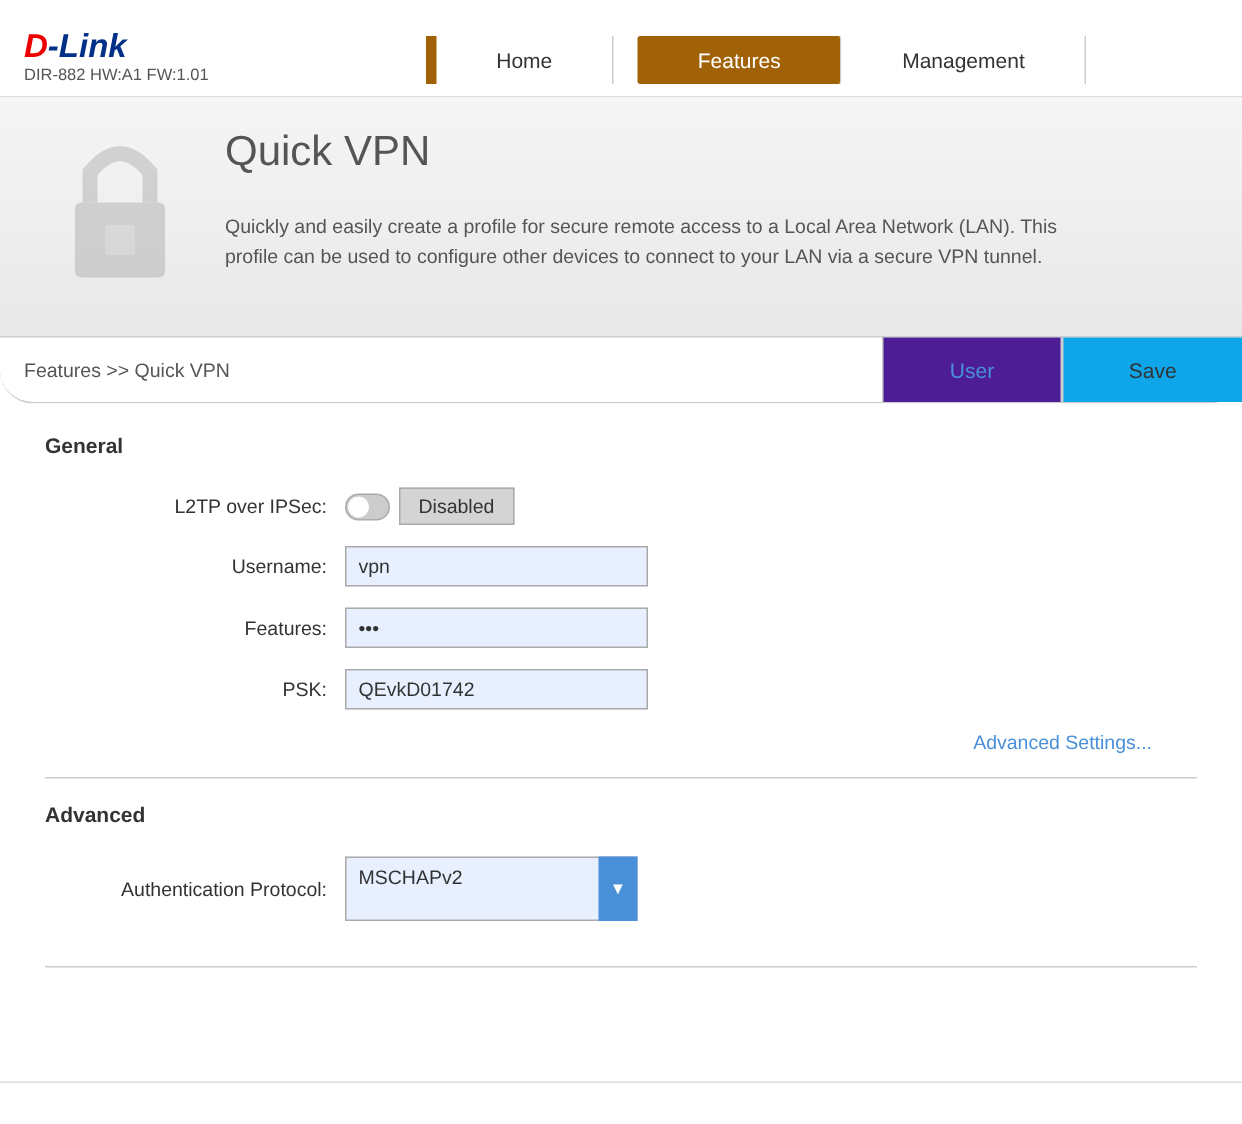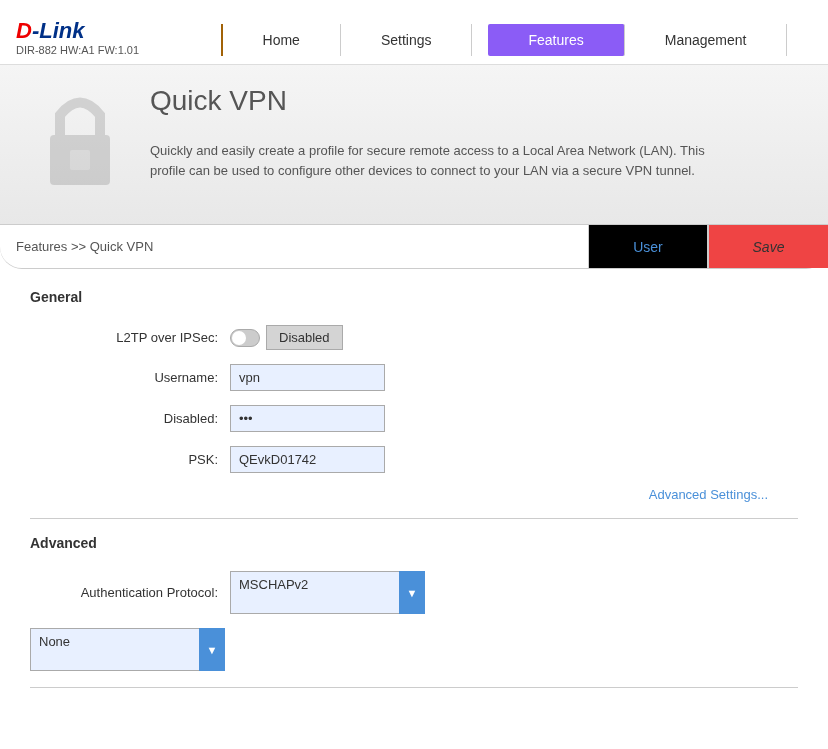--- a/index.html
+++ b/index.html
@@ -26,23 +26,23 @@
       gap: 0;
     }
     .nav-item {
       padding: 8px 40px;
       color: #333;
       text-decoration: none;
       cursor: pointer;
       font-size: 14px;
       border-right: 1px solid #ccc;
     }
-    .nav-item:first-child { border-left: 2px solid #a16207; }
+    .nav-item:first-child { border-left: 7px solid #a16207; }
     .nav-item.active {
-      background: #8b5cf6;
+      background: #a16207;
       color: #fff;
       border-radius: 2px;
       margin-left: 16px;
     }
 
     
     .hero {
       background: linear-gradient(to bottom, #f5f5f5, #e8e8e8);
       padding: 20px 20px 20px 30px;
       display: flex;
@@ -95,30 +95,29 @@
     .action-btn {
       width: 120px;
       display: flex;
       align-items: center;
       justify-content: center;
       border: none;
       cursor: pointer;
       font-size: 14px;
     }
     .action-btn.user {
-      background: #000000;
+      background: #4c1d95;
       color: #4a90d9;
       border-left: 1px solid #ccc;
       border-right: 1px solid #ccc;
     }
     .action-btn.save {
-      background: #ef4444;
+      background: #0ea5e9;
       color: #333;
       border-left: 1px solid #ccc;
-      font-style: italic;
     }
 
     
     .content {
       padding: 20px 30px;
     }
     .section-title {
       font-size: 14px;
       font-weight: bold;
       color: #333;
@@ -131,21 +130,21 @@
     }
     .form-label {
       text-align: right;
       width: 200px;
       padding-right: 12px;
       font-size: 13px;
       color: #333;
       flex-shrink: 0;
     }
     .form-input {
-      width: 155px;
+      width: 202px;
       padding: 5px 8px;
       border: 1px solid #aaa;
       background: #e8f0ff;
       font-size: 13px;
       color: #333;
       outline: none;
     }
     
     .toggle-container {
       display: flex;
@@ -250,21 +249,20 @@
 
 <div class="header">
   <div class="logo-area">
     <div class="logo-text">
       <span>D</span>-Link
     </div>
     <div class="logo-sub">DIR-882 HW:A1 FW:1.01</div>
   </div>
   <nav class="nav-area">
     <a class="nav-item">Home</a>
-    <a class="nav-item">Settings</a>
     <a class="nav-item active">Features</a>
     <a class="nav-item">Management</a>
   </nav>
 </div>
 
 <div class="hero">
   <div class="hero-icon">
     <svg width="90" height="110" viewBox="0 0 90 110">
 
       <rect x="15" y="50" width="60" height="50" rx="4" fill="#888"></rect>
@@ -297,21 +295,21 @@
       <div class="toggle-label-text">Disabled</div>
     </div>
   </div>
 
   <div class="form-group">
     <div class="form-label">Username:</div>
     <input type="text" class="form-input" value="vpn" style="">
   </div>
 
   <div class="form-group">
-    <div class="form-label">Disabled:</div>
+    <div class="form-label">Features:</div>
     <input type="password" class="form-input" value="vpn" style="">
   </div>
 
   <div class="form-group">
     <div class="form-label">PSK:</div>
     <input type="text" class="form-input" value="QEvkD01742" style="">
   </div>
 
   <div class="advanced-link-row">
     <a class="advanced-link">Advanced Settings...</a>
@@ -327,28 +325,20 @@
       <select class="form-select">
         <option>MSCHAPv2</option>
         <option>CHAP</option>
         <option>PAP</option>
       </select>
       <div class="select-arrow"></div>
     </div>
   </div>
 
   <div class="form-group">
-    <div class="select-wrapper">
-      <select class="form-select">
-        <option>None</option>
-        <option>40-bit</option>
-        <option>128-bit</option>
-      </select>
-      <div class="select-arrow"></div>
-    </div>
   </div>
 
   <div class="divider"></div>
 
 </div>
 
 <div class="footer">
   
 </div>
 

